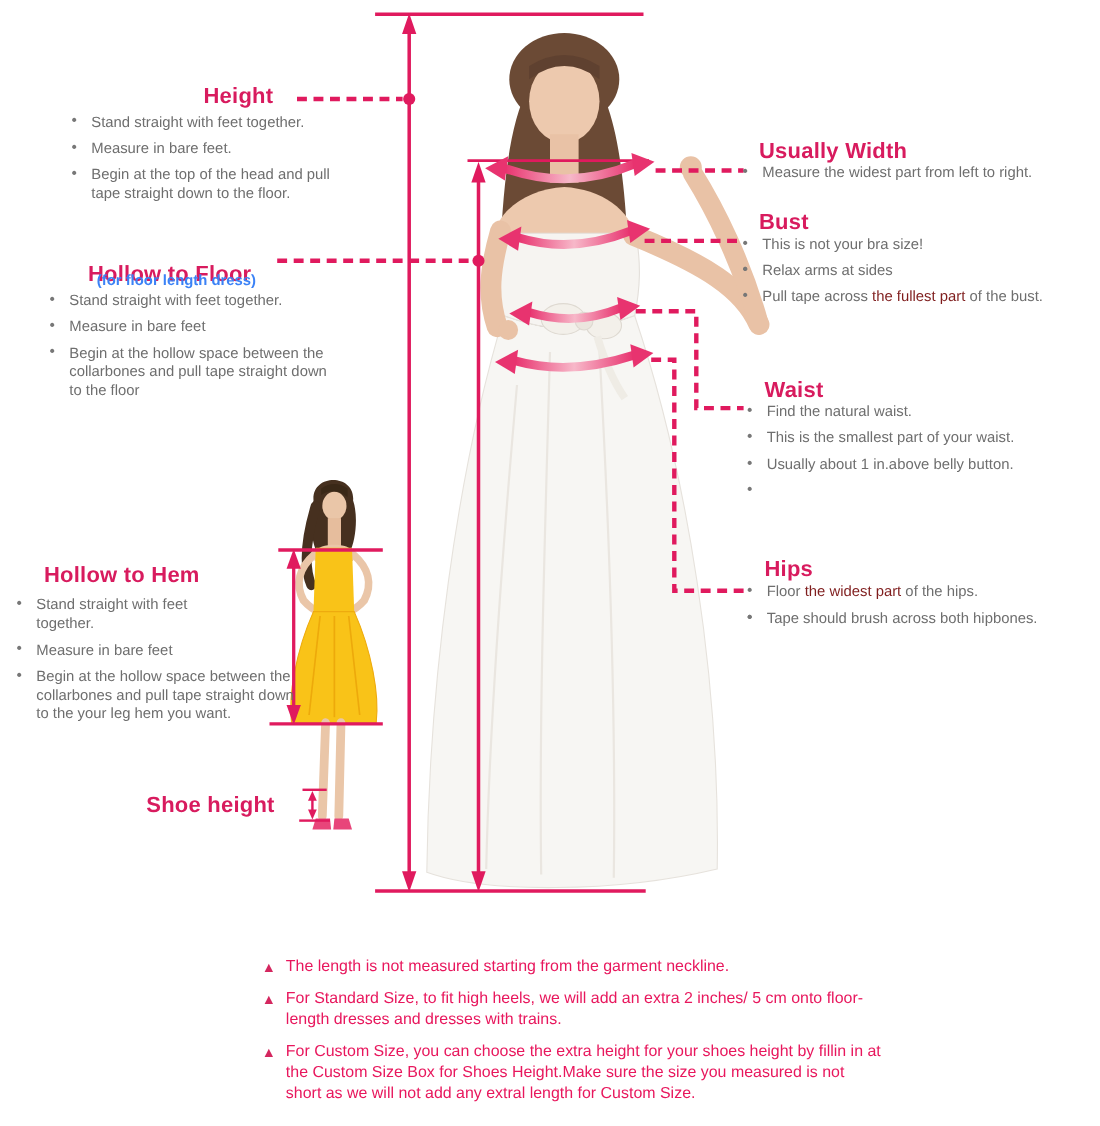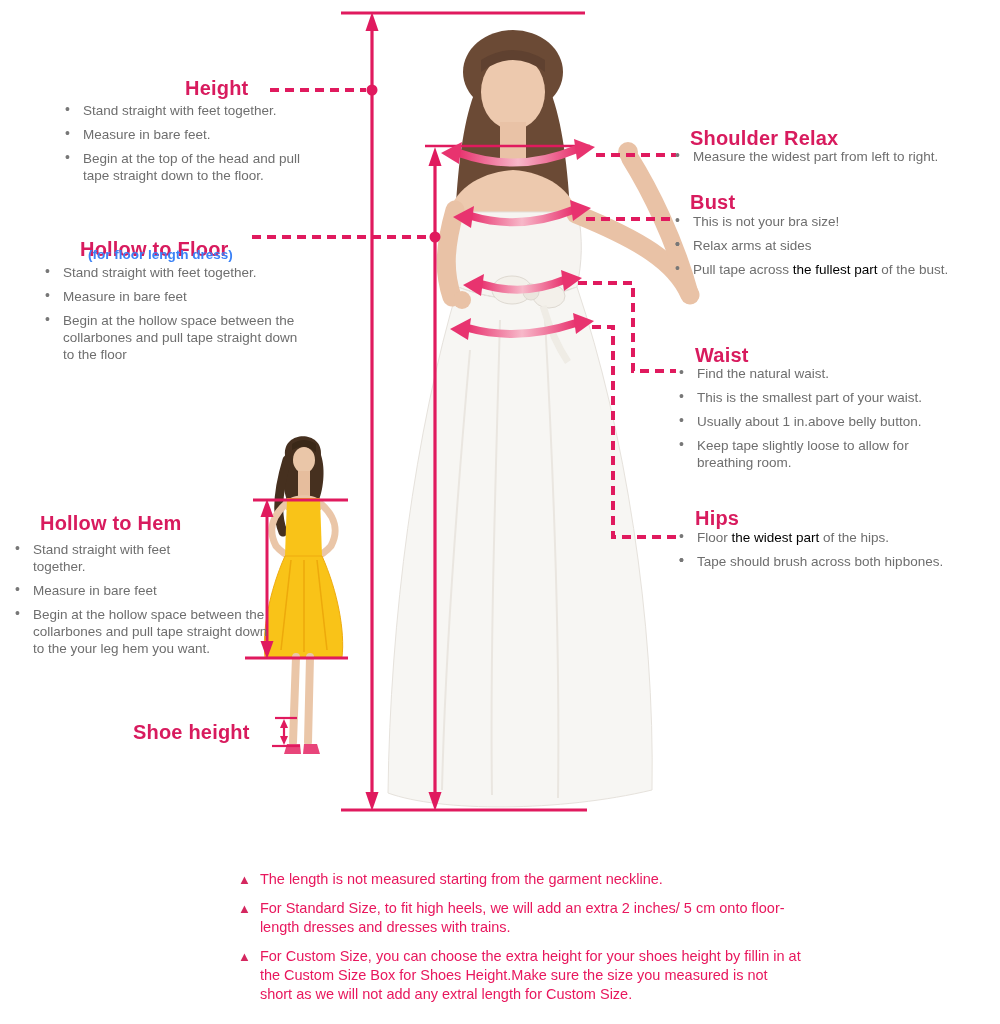--- a/index.html
+++ b/index.html
@@ -7,21 +7,21 @@
     position:relative;width:1000px;height:1024px;background:#ffffff;
     font-family:"Liberation Sans","DejaVu Sans",sans-serif;overflow:hidden;
   }
   #overlay{position:absolute;left:0;top:0;width:1000px;height:1024px;z-index:1;pointer-events:none;}
   .txt{position:absolute;z-index:2;}
   .sec-title{color:#d81b5e;font-weight:bold;font-size:20px;letter-spacing:.2px;white-space:nowrap;}
   .sec-sub{color:#3b82f6;font-weight:bold;font-size:13.5px;white-space:nowrap;}
   ul.blist{list-style:none;margin:0;padding:0;color:#6e6e6e;font-size:13.5px;line-height:17px;}
   ul.blist li{position:relative;padding-left:21px;margin-bottom:7px;}
   ul.blist li .dot{position:absolute;left:3px;top:-1px;color:#777;font-size:14px;}
-  .hl{color:#000000;}
+  .hl{color:#7f1d1d;}
   .w170{width:170px;}
   #notes{list-style:none;margin:0;padding:0;color:#e8175d;font-size:14.5px;line-height:19px;}
   #notes li{display:flex;gap:9px;margin-bottom:10px;width:565px;}
   #notes .tri{color:#d4275f;font-size:13px;line-height:19px;flex:0 0 auto;}
 </style>
 </head>
 <body>
 
 <div id="canvas">
 
@@ -145,39 +145,39 @@
 
   <div class="txt sec-title" style="left:40px;top:512px;">Hollow to Hem</div>
   <ul class="txt blist" style="left:12px;top:541px;width:250px;">
     <li class="w170"><span class="dot">•</span><span>Stand straight with feet together.</span></li>
     <li><span class="dot">•</span><span>Measure in bare feet</span></li>
     <li style="width:245px;"><span class="dot">•</span><span>Begin at the hollow space between the collarbones and pull tape straight down to the your leg hem  you want.</span></li>
   </ul>
 
   <div class="txt sec-title" style="left:133px;top:721px;">Shoe height</div>
 
-  <div class="txt sec-title" style="left:690px;top:127px;">Shoulder Relax</div>
+  <div class="txt sec-title" style="left:690px;top:127px;">Usually Width</div>
   <ul class="txt blist" style="left:672px;top:148px;width:320px;">
     <li><span class="dot">•</span><span>Measure the widest part from left to right.</span></li>
   </ul>
 
   <div class="txt sec-title" style="left:690px;top:191px;">Bust</div>
   <ul class="txt blist" style="left:672px;top:213px;width:300px;">
     <li><span class="dot">•</span><span>This is not your bra size!</span></li>
     <li><span class="dot">•</span></li>
     <li><span class="dot">•</span><span>Relax arms at sides</span></li>
     <li><span class="dot">•</span><span>Pull tape across </span><span class="hl">the fullest part</span><span> of the bust.</span></li>
   </ul>
 
   <div class="txt sec-title" style="left:695px;top:344px;">Waist</div>
   <ul class="txt blist" style="left:676px;top:365px;width:290px;">
     <li><span class="dot">•</span><span>Find the natural waist.</span></li>
     <li><span class="dot">•</span><span>This is the smallest part of your waist.</span></li>
     <li><span class="dot">•</span><span>Usually about 1 in.above belly button.</span></li>
-    <li style="width:265px;"><span class="dot">•</span><span>Keep tape slightly loose to allow for breathing room.</span></li>
+    <li style="width:265px;"><span class="dot">•</span></li>
   </ul>
 
   <div class="txt sec-title" style="left:695px;top:507px;">Hips</div>
   <ul class="txt blist" style="left:676px;top:529px;width:310px;">
     <li><span class="dot">•</span><span>Floor </span><span class="hl">the widest part</span><span> of the hips.</span></li>
     <li style="width:295px;"><span class="dot">•</span></li>
     <li><span class="dot">•</span><span>Tape should brush across both hipbones.</span></li>
   </ul>
 
   <ul class="txt" id="notes" style="left:238px;top:870px;">

